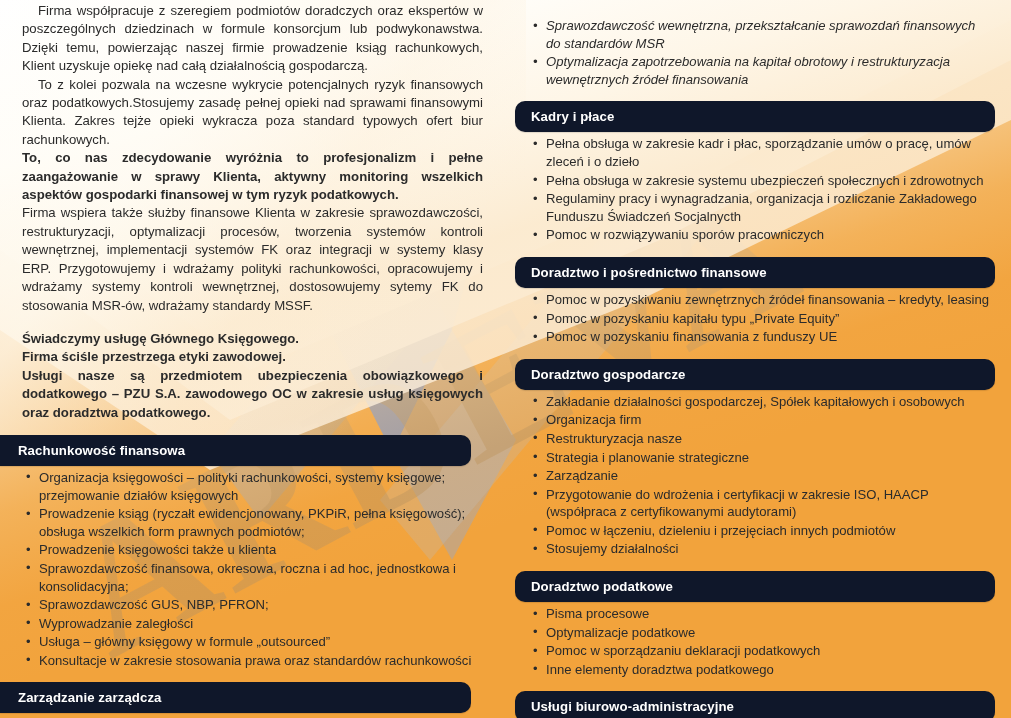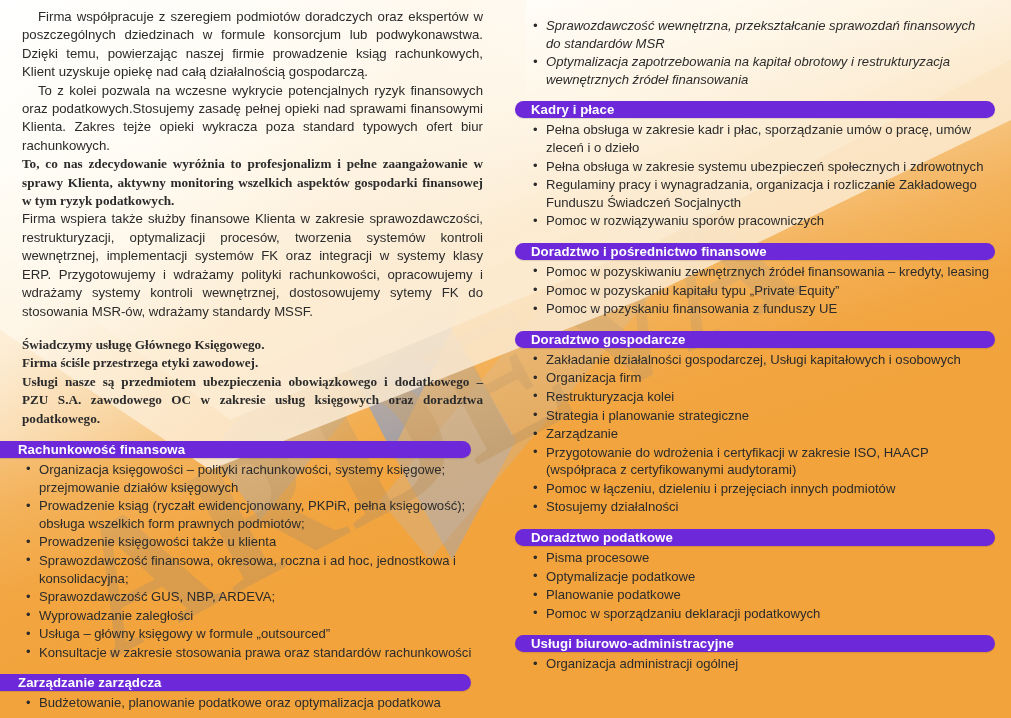--- a/index.html
+++ b/index.html
@@ -40,40 +40,40 @@
         rgba(253,238,214,0.35) 55%,
         rgba(242,163,60,0.0) 78%);
   }
 
   
   #page {
     position:absolute; inset:0; z-index:3;
     display:flex;
   }
   .col { position:relative; }
-  .col-left  { width:505px; padding:8px 22px 0 22px; }
+  .col-left  { width:505px; padding:2px 22px 0 22px; }
   .col-right { width:506px; padding:14px 18px 0 22px; }
 
   
   .para {
     font-size:13.2px;
     line-height:18.4px;
     color:#2B2B2B;
     text-align:justify;
     margin-bottom:0;
   }
   .para.lead { text-indent:16px; }
-  .para.bold { font-weight:bold;font-family:Liberation Serif, serif; }
+  .para.bold { font-weight:bold; }
   .para.sp   { margin-top:15px; }
 
   
   .sec { margin-top:13px; }
   .sec-bar {
-    background:#6d28d9;
-    height:17px;
+    background:#0f172a;
+    height:31px;
     display:flex; align-items:center;
     color:#FFFFFF;
     font-weight:bold;
     font-size:13.2px;
     letter-spacing:0.1px;
     padding-left:18px;
     border-radius:0 10px 10px 0;
     margin-left:-22px;
     width:calc(100% + 10px);
     box-shadow:0 1px 1px rgba(0,0,0,0.12);
@@ -157,21 +157,21 @@
     <p class="para bold">Firma ściśle przestrzega etyki zawodowej.</p>
     <p class="para bold">Usługi nasze są przedmiotem ubezpieczenia obowiązkowego i dodatkowego – PZU S.A. zawodowego OC w zakresie usług księgowych oraz doradztwa podatkowego.</p>
 
     <div class="sec">
       <div class="sec-bar">Rachunkowość finansowa</div>
       <ul class="blist">
         <li>Organizacja księgowości – polityki rachunkowości, systemy księgowe; przejmowanie działów księgowych</li>
         <li>Prowadzenie ksiąg (ryczałt ewidencjonowany, PKPiR, pełna księgowość); obsługa wszelkich form prawnych podmiotów;</li>
         <li>Prowadzenie księgowości także u klienta</li>
         <li>Sprawozdawczość finansowa, okresowa, roczna i ad hoc, jednostkowa i konsolidacyjna;</li>
-        <li>Sprawozdawczość GUS, NBP, ARDEVA;</li>
+        <li>Sprawozdawczość GUS, NBP, PFRON;</li>
         <li>Wyprowadzanie zaległości</li>
         <li>Usługa – główny księgowy w formule „outsourced”</li>
         <li>Konsultacje w zakresie stosowania prawa oraz standardów rachunkowości</li>
       </ul>
     </div>
 
     <div class="sec">
       <div class="sec-bar">Zarządzanie zarządcza</div>
       <ul class="blist">
         <li>Budżetowanie, planowanie podatkowe oraz optymalizacja  podatkowa</li>
@@ -203,38 +203,38 @@
       <ul class="blist">
         <li>Pomoc w pozyskiwaniu zewnętrznych źródeł finansowania – kredyty, leasing</li>
         <li>Pomoc w pozyskaniu kapitału typu „Private Equity”</li>
         <li>Pomoc w pozyskaniu finansowania z funduszy UE</li>
       </ul>
     </div>
 
     <div class="sec">
       <div class="sec-bar">Doradztwo gospodarcze</div>
       <ul class="blist">
-        <li>Zakładanie działalności gospodarczej, Usługi kapitałowych i osobowych</li>
+        <li>Zakładanie działalności gospodarczej, Spółek kapitałowych i osobowych</li>
         <li>Organizacja firm</li>
-        <li>Restrukturyzacja kolei</li>
+        <li>Restrukturyzacja nasze</li>
         <li>Strategia i planowanie strategiczne</li>
         <li>Zarządzanie</li>
         <li>Przygotowanie do wdrożenia i certyfikacji w zakresie ISO, HAACP (współpraca z certyfikowanymi audytorami)</li>
         <li>Pomoc w łączeniu, dzieleniu i przejęciach innych podmiotów</li>
         <li>Stosujemy działalności</li>
       </ul>
     </div>
 
     <div class="sec">
       <div class="sec-bar">Doradztwo podatkowe</div>
       <ul class="blist">
         <li>Pisma procesowe</li>
         <li>Optymalizacje podatkowe</li>
-        <li>Planowanie podatkowe</li>
         <li>Pomoc w sporządzaniu deklaracji podatkowych</li>
+        <li>Inne elementy doradztwa podatkowego</li>
       </ul>
     </div>
 
     <div class="sec">
       <div class="sec-bar">Usługi biurowo-administracyjne</div>
       <ul class="blist">
         <li>Organizacja administracji ogólnej</li>
 
       </ul>
     </div>

